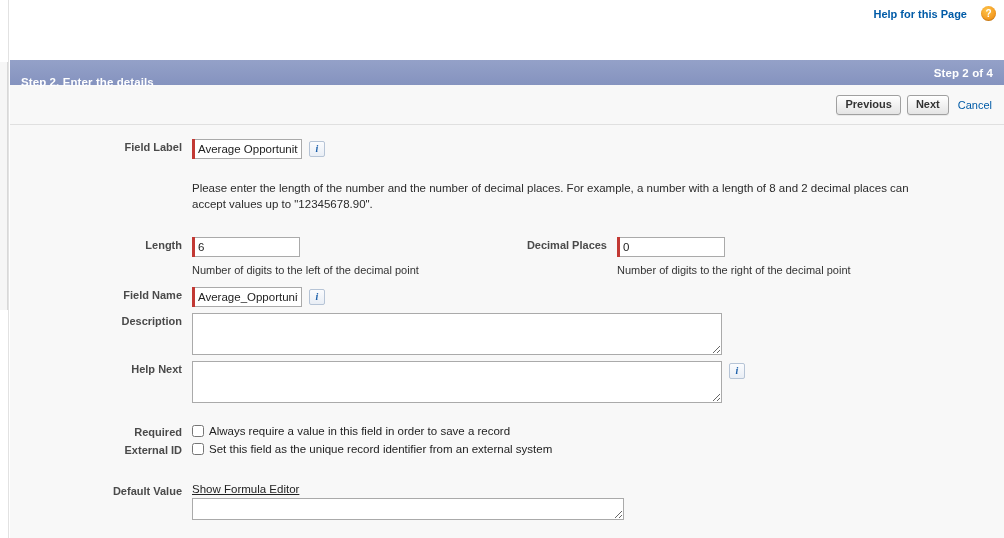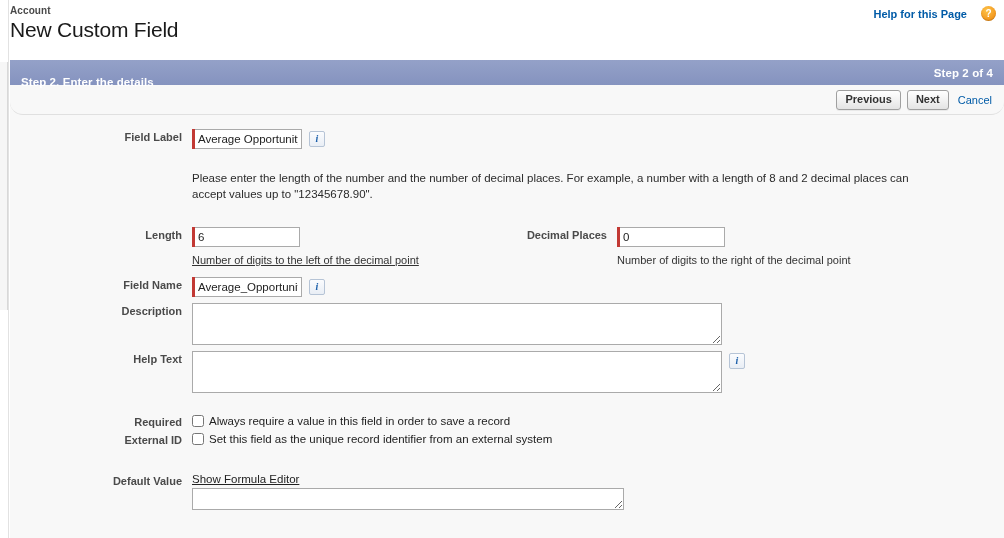--- a/index.html
+++ b/index.html
@@ -113,29 +113,28 @@
     justify-content: space-between;
     padding: 0 11px;
     box-sizing: border-box;
     font-size: 11.5px;
     font-weight: bold;
   }
   .panel-header .step-title { letter-spacing: 0.1px; margin-top: 19px; }
   .panel-header .step-count { letter-spacing: 0.1px; }
 
   .button-row {
-    height: 30px;
+    height: 40px;
     background: #f8f8f8;
     display: flex;
     align-items: center;
     justify-content: flex-end;
     padding-right: 12px;
     box-sizing: border-box;
     border-bottom: 1px solid #e0e0e0;
-    border-radius: 13px;
   }
   .btn {
     font-family: "Liberation Sans", sans-serif;
     font-size: 11px;
     font-weight: bold;
     color: #333333;
     background: linear-gradient(to bottom, #ffffff 0%, #f2f2f2 50%, #e4e4e4 100%);
     border: 1px solid #a0a0a0;
     border-radius: 3px;
     padding: 2px 8px 3px 8px;
@@ -294,24 +293,20 @@
 </style>
 </head>
 <body>
 
 <div class="page">
 
   <div class="left-gutter">
     <div class="gutter-nub"></div>
   </div>
 
-  <div class="title-area">
-    <div class="breadcrumb">Account</div>
-    <div class="page-title">New Custom Field</div>
-  </div>
 
   <div class="help-link-wrap">
     <a class="help-link" href="#">Help for this Page</a>
     <span class="help-icon">?</span>
   </div>
 
   <div class="panel">
 
     <div class="panel-header">
       <span class="step-title">Step 2. Enter the details</span>
@@ -346,21 +341,21 @@
 
       <div class="two-col" style="margin-top:25px;">
         <div class="col-left">
           <div class="label-col">Length</div>
           <div class="field-col">
             <div>
               <span class="req-input">
                 <span class="req-bar"></span>
                 <input class="txt" type="text" style="width: 98px;" value="6">
               </span>
-              <div class="helper-text" style="margin-top:4px;text-decoration:underline;">Number of digits to the left of the decimal point</div>
+              <div class="helper-text" style="margin-top:4px;">Number of digits to the left of the decimal point</div>
             </div>
           </div>
         </div>
         <div class="col-right">
           <div class="label-col-r">Decimal Places</div>
           <div class="field-col">
             <div>
               <span class="req-input">
                 <span class="req-bar"></span>
                 <input class="txt" type="text" style="width: 98px;" value="0">
@@ -383,21 +378,21 @@
       </div>
 
       <div class="row" style="margin-top:6px;">
         <div class="label-col">Description</div>
         <div class="field-col">
           <textarea class="ta" style="width: 530px; height: 42px;"></textarea>
         </div>
       </div>
 
       <div class="row" style="margin-top:6px;">
-        <div class="label-col">Help Text</div>
+        <div class="label-col">Help Next</div>
         <div class="field-col">
           <textarea class="ta" style="width: 530px; height: 42px;"></textarea>
           <span class="info-icon">i</span>
         </div>
       </div>
 
       <div class="row" style="margin-top:21px;">
         <div class="label-col">Required</div>
         <div class="field-col">
           <span class="chk-row">

